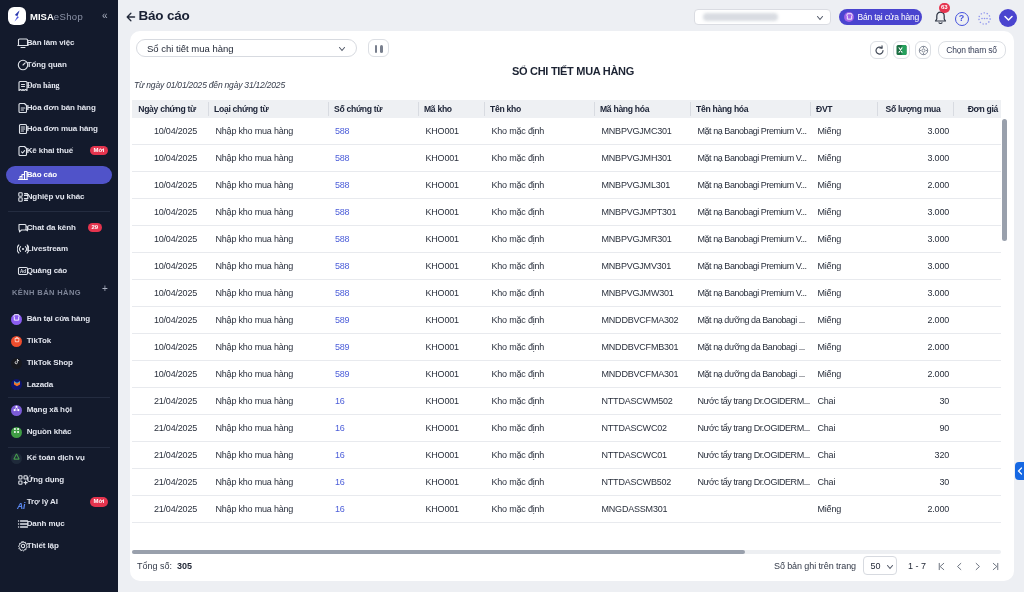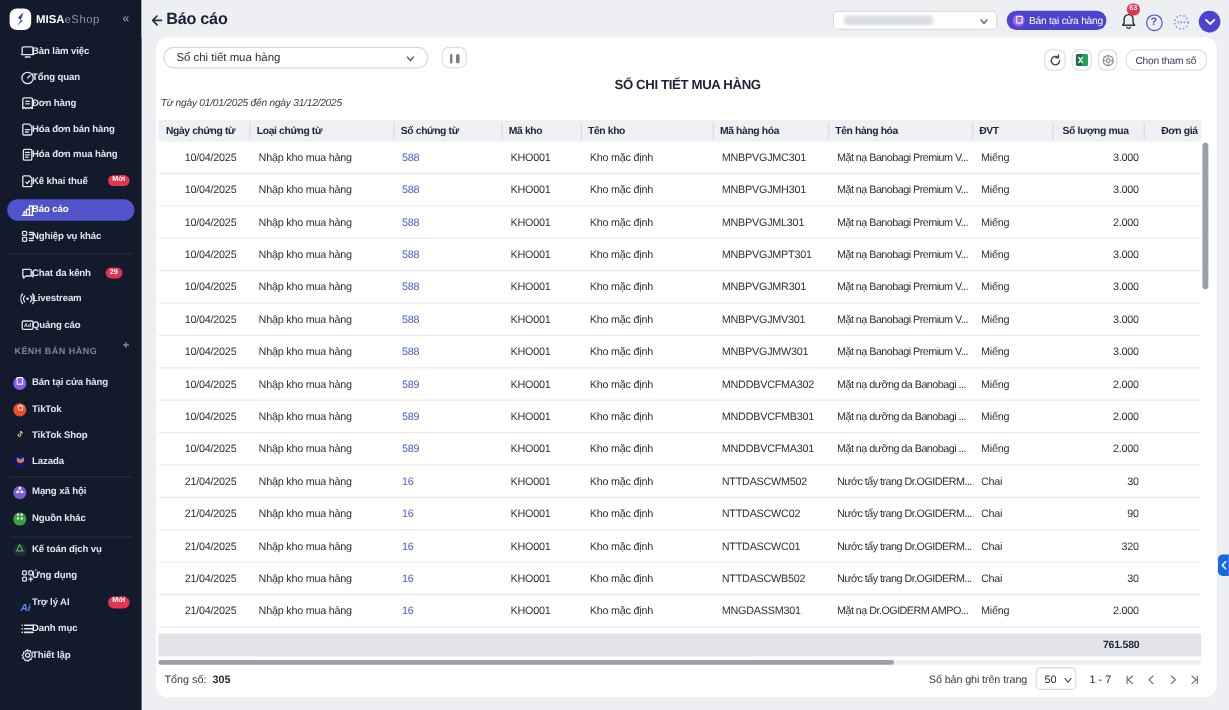--- a/index.html
+++ b/index.html
@@ -44,21 +44,21 @@
         </svg></span>
       <span class="lb">Bàn làm việc</span>
     </div>
   <div class="item" style="top:54.5px;">
       <span class="ic"><svg width="12" height="12" viewBox="0 0 12 12">
           <circle cx="6" cy="6" r="4.7" stroke="#dfe3ea" stroke-width="1.1" fill="none" stroke-linecap="round" stroke-linejoin="round"></circle>
           <path d="M6 6 L8.2 3.8" stroke="#dfe3ea" stroke-width="1.1" fill="none" stroke-linecap="round" stroke-linejoin="round"></path>
         </svg></span>
       <span class="lb">Tổng quan</span>
     </div>
-  <div class="item" style="top:76px;">
+  <div class="item" style="top:76px;font-family:Liberation Serif, serif;">
       <span class="ic"><svg width="12" height="12" viewBox="0 0 12 12">
           <path d="M3 1.5 H9 A1 1 0 0 1 10 2.5 V10.5 L8.5 9.5 L7 10.5 L6 9.5 L5 10.5 L3.5 9.5 L2 10.5 V2.5 A1 1 0 0 1 3 1.5 Z" stroke="#dfe3ea" stroke-width="1.1" fill="none" stroke-linecap="round" stroke-linejoin="round"></path>
           <path d="M4.5 4.5 H7.5 M4.5 6.5 H7.5" stroke="#dfe3ea" stroke-width="1.1" fill="none" stroke-linecap="round" stroke-linejoin="round"></path>
         </svg></span>
       <span class="lb">Đơn hàng</span>
     </div>
   <div class="item" style="top:97.5px;">
       <span class="ic"><svg width="12" height="12" viewBox="0 0 12 12">
           <path d="M3 1.5 H7.5 L9.5 3.5 V9.5 A1 1 0 0 1 8.5 10.5 H3 A1 1 0 0 1 2 9.5 V2.5 A1 1 0 0 1 3 1.5 Z" stroke="#dfe3ea" stroke-width="1.1" fill="none" stroke-linecap="round" stroke-linejoin="round"></path>
           <path d="M4.2 6 H7.8 M4.2 8 H6.5" stroke="#dfe3ea" stroke-width="1.1" fill="none" stroke-linecap="round" stroke-linejoin="round"></path>
@@ -448,28 +448,24 @@
         <span style="left:685.5px;width:59.5px;">Chai</span>
         <span style="left:744.5px;width:72.5px;text-align:right;">30</span>
       </div>
 <div class="tr">
         <span style="left:0px;width:65px;text-align:right;">21/04/2025</span>
         <span style="left:83.5px;width:113px;">Nhập kho mua hàng</span>
         <span class="lnk" style="left:203px;width:83px;">16</span>
         <span style="left:293.5px;width:59px;">KHO001</span>
         <span style="left:359.5px;width:103px;">Kho mặc định</span>
         <span style="left:469.5px;width:89px;">MNGDASSM301</span>
-        <span style="left:565.5px;width:114px;letter-spacing:-0.45px;">Mặt nạ Dr.OGIDERM AMPO...</span>
         <span style="left:685.5px;width:59.5px;">Miếng</span>
         <span style="left:744.5px;width:72.5px;text-align:right;">2.000</span>
       </div>
   </div>
-  <div id="total">
-      <b>761.580</b>
-    </div>
   <div class="abs" style="left:2px;top:518.5px;width:869px;height:4.5px;background:#edeff2;border-radius:3px;"></div>
   <div class="abs" style="left:2px;top:518.5px;width:613px;height:4.5px;background:#99a0ac;border-radius:3px;"></div>
   <div class="abs" style="left:871.5px;top:88px;width:5px;height:122px;background:#99a0ac;border-radius:3px;"></div>
   <div class="abs" style="left:7px;top:530px;font-size:9px;color:#333a49;">Tổng số: &nbsp;<b style="color:#1e2433;">305</b></div>
   <div class="abs" style="left:644px;top:530px;font-size:9px;letter-spacing:-0.1px;color:#333a49;">Số bản ghi trên trang</div>
   <div class="abs" style="left:732.5px;top:525px;width:34.5px;height:19px;border:1px solid #d7dae0;border-radius:4px;font-size:9px;color:#242a38;">
     <span class="abs" style="left:7px;top:0;line-height:18px;">50</span>
     <svg class="abs" style="left:22px;top:5.5px;" width="8" height="8" viewBox="0 0 8 8">
         <path d="M1.5 2.5 L4 5.5 L6.5 2.5" stroke="#555c6b" stroke-width="1.1" fill="none" stroke-linecap="round"></path>
       </svg>

